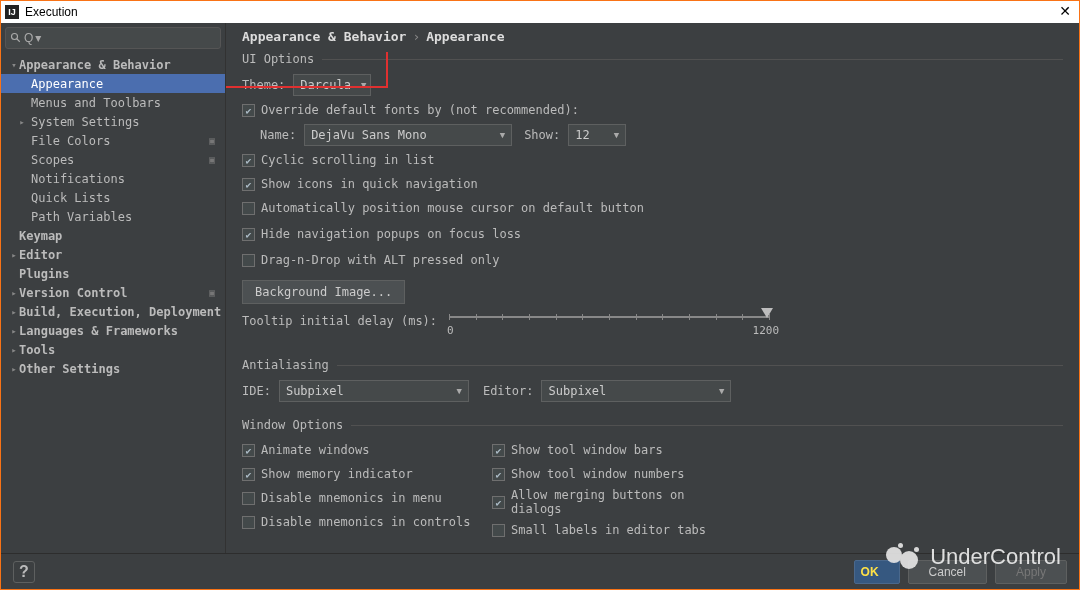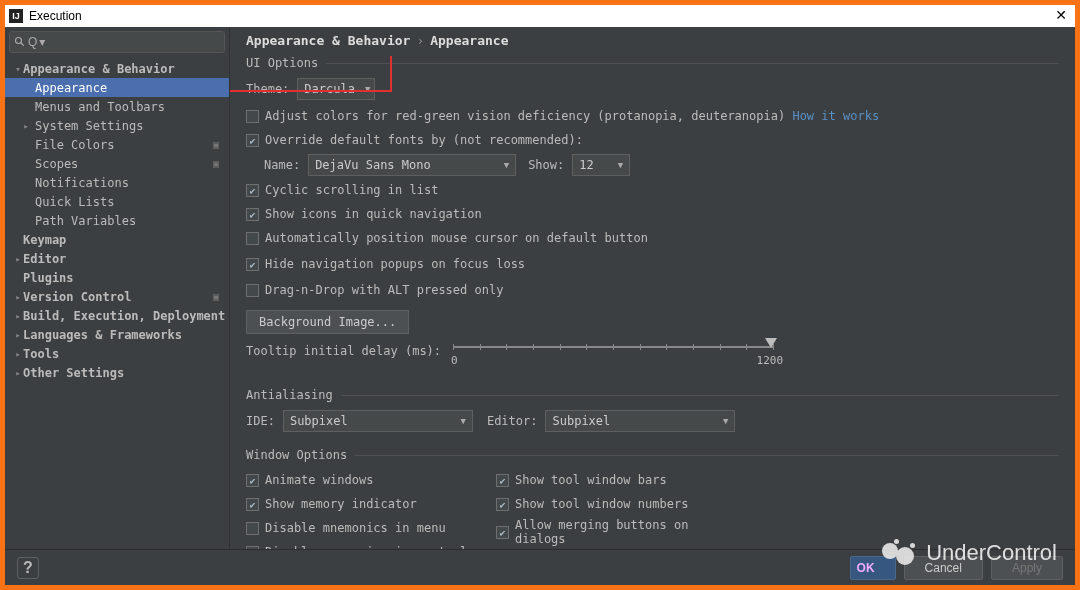--- a/index.html
+++ b/index.html
@@ -1,17 +1,17 @@
 <!DOCTYPE html>
 <html><head>
 <meta charset="utf-8">
 <style>
   * { box-sizing: border-box; margin: 0; padding: 0; }
   html, body { width: 1080px; height: 590px; overflow: hidden; font-family: "Segoe UI", Arial, sans-serif; background: #2b2b2b; }
-  .window { width: 1080px; height: 590px; display: flex; flex-direction: column; background: #3c3f41; border: 5px solid #f97316; position: relative; }
+  .window { width: 1080px; height: 590px; display: flex; flex-direction: column; background: #3c3f41; border: 1px solid #f97316; position: relative; }
   .titlebar { height: 22px; background: #fff; display: flex; align-items: center; padding: 0 4px; font-size: 12px; color: #000; position: relative; }
   .tb-ico { width: 14px; height: 14px; background: #222; margin-right: 6px; display: flex; align-items: center; justify-content: center; color: #fff; font-size: 9px; font-weight: bold; }
   .tb-close { position: absolute; right: 8px; top: 2px; font-size: 14px; color: #000; }
 
   .body { flex: 1; display: flex; min-height: 0; }
 
   .sidebar { width: 225px; background: #3c3f41; border-right: 1px solid #323232; display: flex; flex-direction: column; }
   .search { margin: 4px; height: 22px; background: #45494a; border: 1px solid #555; border-radius: 3px; display: flex; align-items: center; padding: 0 4px; font-size: 12px; color: #aaa; }
   .search svg { margin-right: 2px; }
   .tree { flex: 1; overflow: auto; font-family: "DejaVu Sans Mono", "Consolas", monospace; font-size: 12px; color: #bbb; padding-top: 2px; }
@@ -51,21 +51,21 @@
   .slider-handle { position: absolute; top: -6px; right: -4px; width: 0; height: 0; border-left: 6px solid transparent; border-right: 6px solid transparent; border-top: 10px solid #bdbdbd; }
   .slider-min, .slider-max { position: absolute; top: 10px; font-size: 11px; color: #bbb; }
   .slider-min { left: -2px; } .slider-max { right: -10px; }
 
   .two-col { display: flex; }
   .two-col .col { width: 250px; }
 
   .footer { height: 36px; background: #3c3f41; border-top: 1px solid #2d2d2d; display: flex; align-items: center; justify-content: flex-end; padding: 0 12px; gap: 8px; }
   .footer .help { margin-right: auto; width: 22px; height: 22px; border: 1px solid #5e6060; border-radius: 3px; display: flex; align-items: center; justify-content: center; color: #bbb; font-weight: bold; }
   .btn { height: 24px; padding: 0 20px; border: 1px solid #5e6060; background: #4c5052; color: #ccc; font-size: 12px; display: inline-flex; align-items: center; justify-content: center; border-radius: 2px; }
-  .btn.primary { background: #365880; border-color: #4a688c; color: #f0abfc; font-weight: 600; padding-left: 6px; }
+  .btn.primary { background: #365880; border-color: #4a688c; color: #fde047; font-weight: 600; padding-left: 6px; }
   .btn.disabled { color: #777; }
 
   .watermark { position: absolute; right: 18px; bottom: 18px; display: flex; align-items: center; color: #f0f0f0; font-size: 22px; opacity: .9; pointer-events: none; }
   .watermark .wdots { position: relative; width: 40px; height: 28px; margin-right: 6px; }
   .wdot { position: absolute; border-radius: 50%; background: #e8e8e8; }
 </style>
 </head>
 <body>
 
 <div class="window">
@@ -172,26 +172,20 @@
           <legend>UI Options</legend>
 
           <div class="row">
             <span class="lblspan">Theme:</span>
             <div class="select" style="width:78px">
               <span>Darcula</span>
                 <span class="caret">▼</span>
             </div>
           </div>
 
-          <div class="row" style="margin-top:6px">
-            <span class="chk"></span>
-            <span>Adjust colors for red-green vision deficiency (protanopia, deuteranopia)</span>
-            <span>&nbsp;</span>
-            <span class="link">How it works</span>
-          </div>
           <div class="row">
             <span class="chk on"></span>
             <span>Override default fonts by (not recommended):</span>
           </div>
           <div class="row indent">
             <span class="lblspan">Name:</span>
             <div class="select" style="width:208px">
               <span>DejaVu Sans Mono</span>
                 <span class="caret">▼</span>
             </div>

